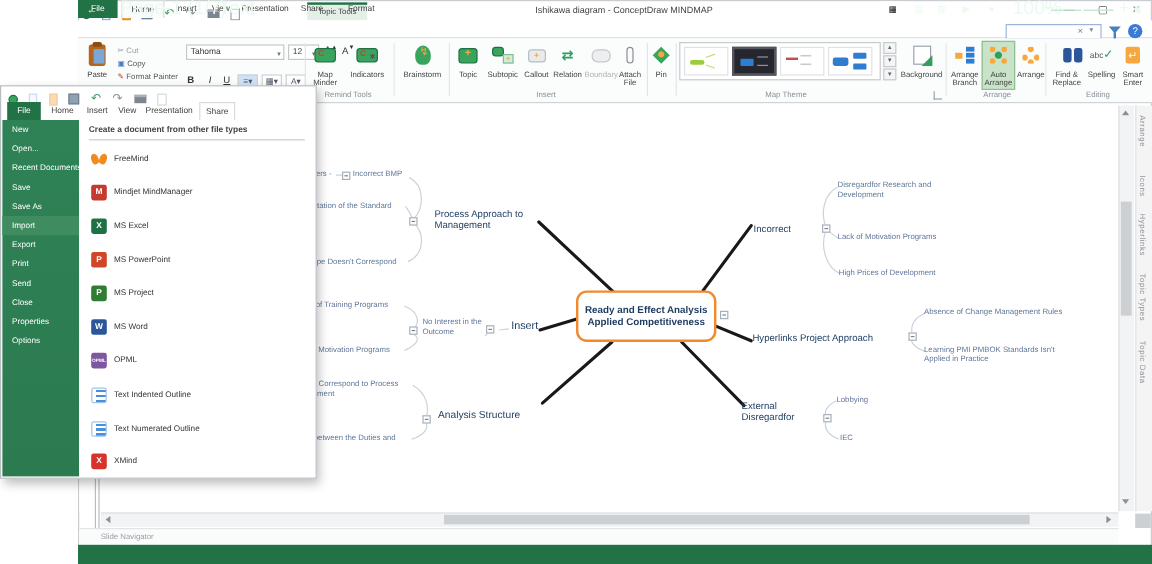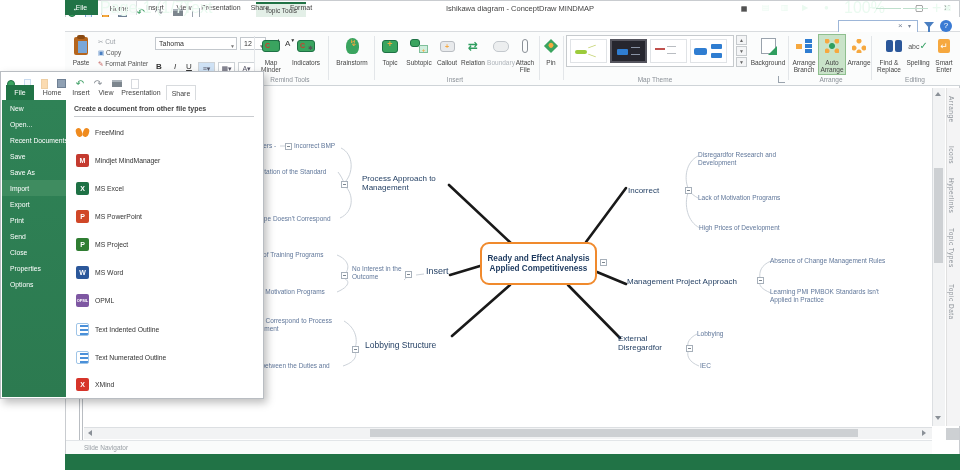--- a/index.html
+++ b/index.html
@@ -372,22 +372,22 @@
   </div>
 
   <div id="centerTopic">
     <div>Ready and Effect Analysis</div>
     <div>Applied Competitiveness</div>
   </div>
 
   <div class="mt wrap" style="left:362px;top:174px;width:92px">Process Approach to Management</div>
   <div class="mt" style="left:628px;top:186px">Incorrect</div>
   <div class="mt" style="left:426px;top:267px;font-size:9px">Insert</div>
-  <div class="mt" style="left:627px;top:277px">Management Project Approach</div>
-  <div class="mt" style="left:365px;top:341px;font-size:8.5px">Lobbying Structure</div>
+  <div class="mt" style="left:627px;top:277px">Hyperlinks Project Approach</div>
+  <div class="mt" style="left:365px;top:341px;font-size:8.5px">Analysis Structure</div>
   <div class="mt wrap" style="left:618px;top:334px;width:54px">External Disregardfor</div>
 
   <div class="st" style="left:256px;top:142px">agers -</div>
   <div class="st" style="left:294px;top:142px">Incorrect BMP</div>
   <div class="st" style="left:257px;top:168px">entation of the Standard</div>
   <div class="st" style="left:257px;top:215px">cape Doesn't Correspond</div>
   <div class="st" style="left:258px;top:251px">k of Training Programs</div>
   <div class="st wrap" style="left:352px;top:265px;width:56px">No Interest in the Outcome</div>
   <div class="st" style="left:258px;top:288px">of Motivation Programs</div>
   <div class="st" style="left:257px;top:317px">n't Correspond to Process</div>

